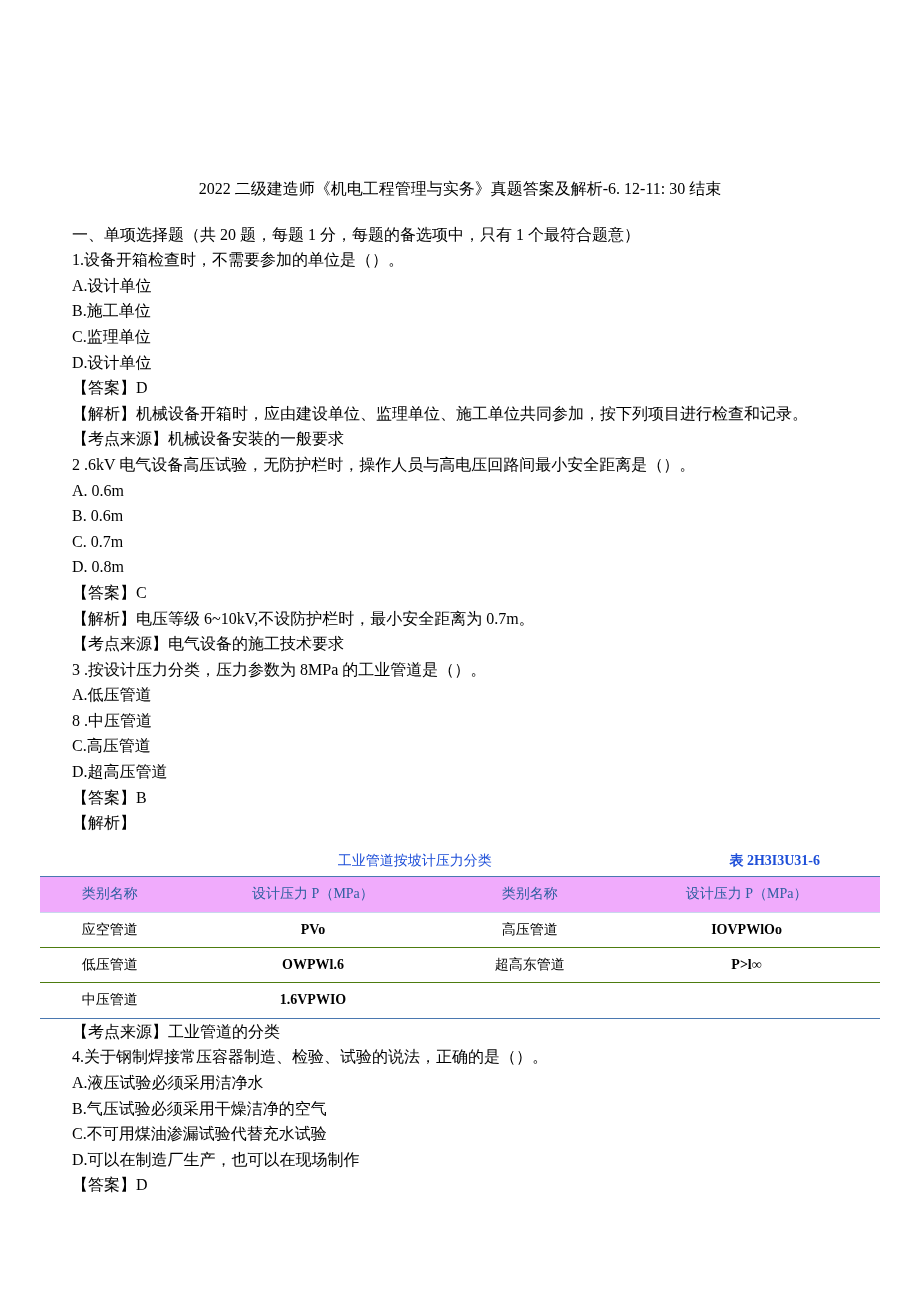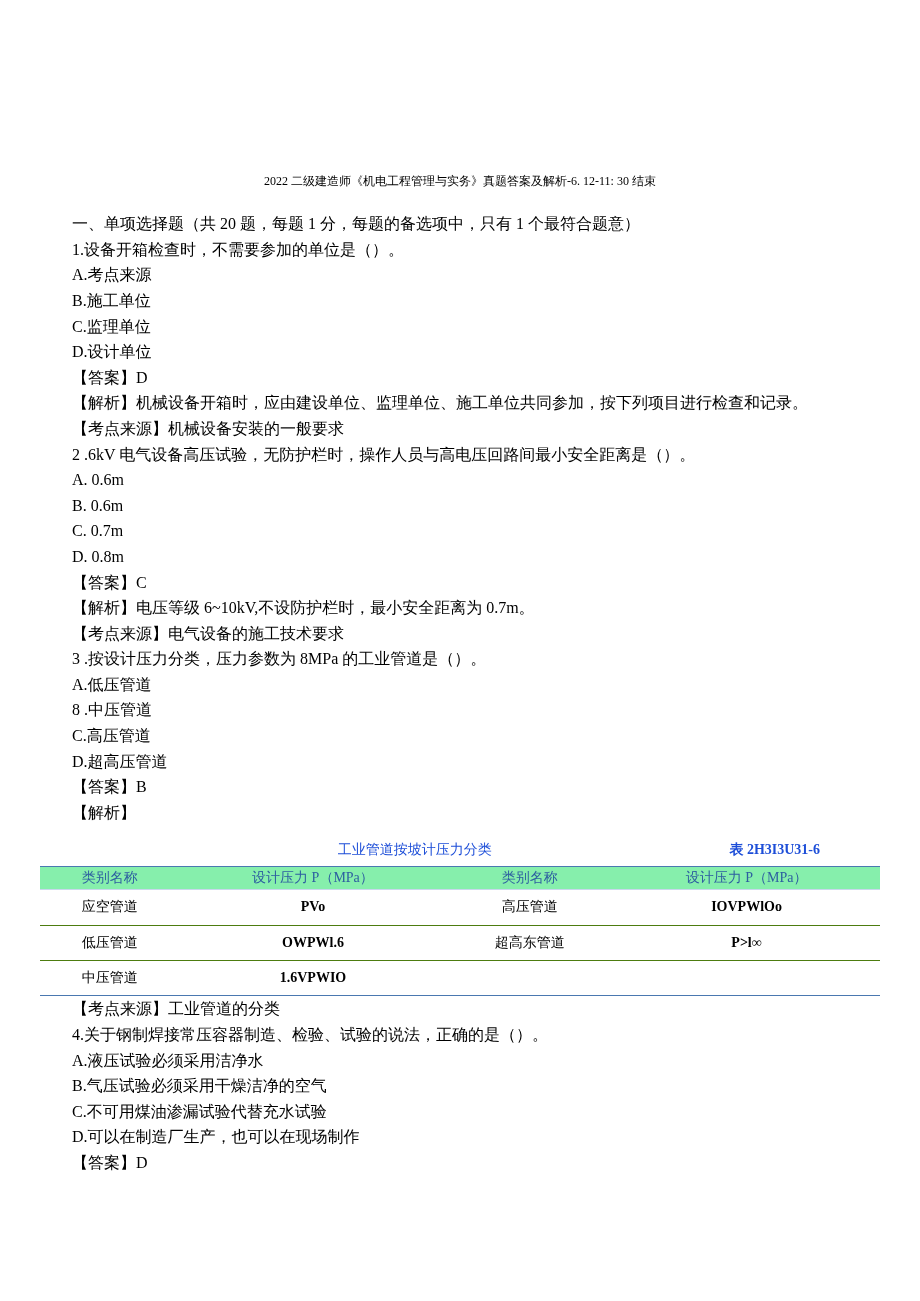--- a/index.html
+++ b/index.html
@@ -11,21 +11,21 @@
     color: #000000;
     width: 920px;
     line-height: 1.6;
   }
   .page {
     padding: 160px 40px 60px 40px;
   }
   .title {
     text-align: center;
     margin-bottom: 20px;
-    font-size: 12px;
+    font-size: 16px;
   }
   .indent1 {
     text-indent: 2em;
   }
   .indent2 {
     text-indent: 2em;
   }
   .table-title-row {
     display: flex;
     justify-content: space-between;
@@ -44,26 +44,26 @@
     white-space: nowrap;
     font-weight: bold;
   }
   table.pipe {
     width: calc(100% - 0px);
     border-collapse: collapse;
     margin-top: 0;
     font-size: 14px;
   }
   table.pipe th {
-    background: #86efac;
+    background: #f0abfc;
     color: #2d5fa0;
     font-weight: normal;
     border-top: 1px solid #4a78b0;
     border-bottom: 1px solid #c8d8ec;
-    padding: 0 8px;
+    padding: 6px 8px;
     text-align: center;
   }
   table.pipe td {
     border-bottom: 1px solid #4d7c0f;
     padding: 6px 8px;
     text-align: center;
     color: #000;
   }
   table.pipe tr:last-child td {
     border-bottom: 1px solid #4a78b0;
@@ -75,21 +75,21 @@
 </head>
 <body>
 
 <div class="page">
 
   <p class="title">2022 二级建造师《机电工程管理与实务》真题答案及解析-6. 12-11: 30 结束</p>
 
   <p class="p indent1">一、单项选择题（共 20 题，每题 1 分，每题的备选项中，只有 1 个最符合题意）</p>
 
   <p class="p indent1">1.设备开箱检查时，不需要参加的单位是（）。</p>
-  <p class="p indent1">A.考点来源</p>
+  <p class="p indent1">A.设计单位</p>
   <p class="p indent1">B.施工单位</p>
   <p class="p indent1">C.监理单位</p>
   <p class="p indent1">D.设计单位</p>
   <p class="p indent2">【答案】D</p>
   <p class="p indent2">【解析】机械设备开箱时，应由建设单位、监理单位、施工单位共同参加，按下列项目进行检查和记录。</p>
   <p class="p indent2">【考点来源】机械设备安装的一般要求</p>
 
   <p class="p indent1">2 .6kV 电气设备高压试验，无防护栏时，操作人员与高电压回路间最小安全距离是（）。</p>
   <p class="p indent1">A. 0.6m</p>
   <p class="p indent1">B. 0.6m</p>

